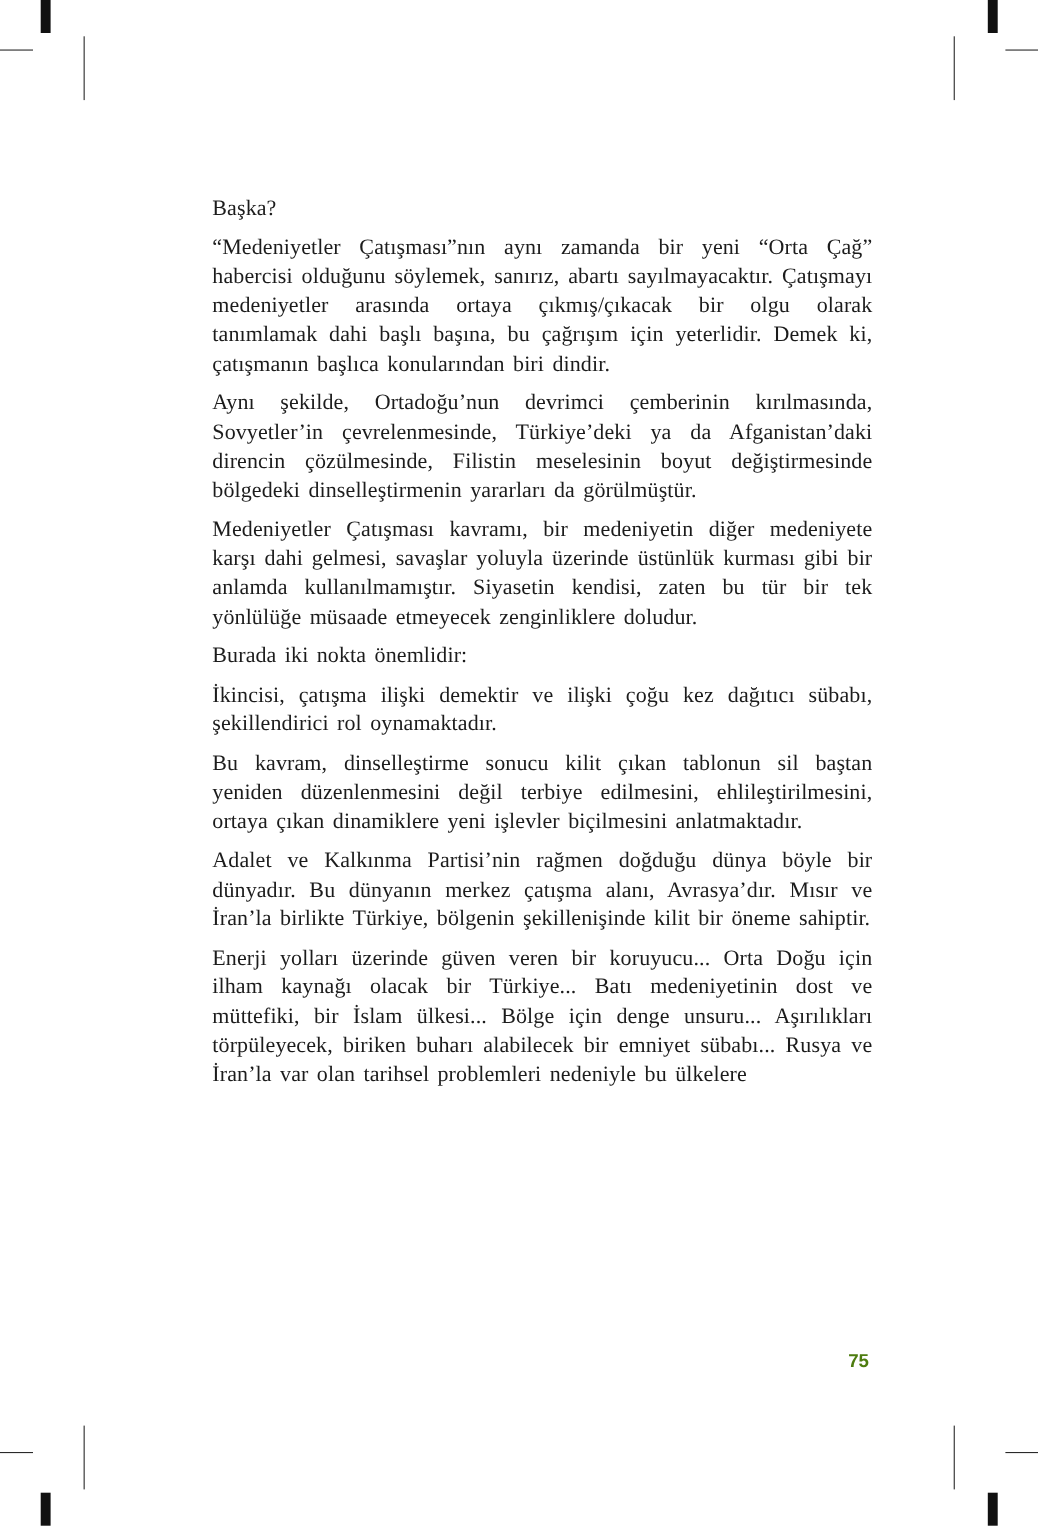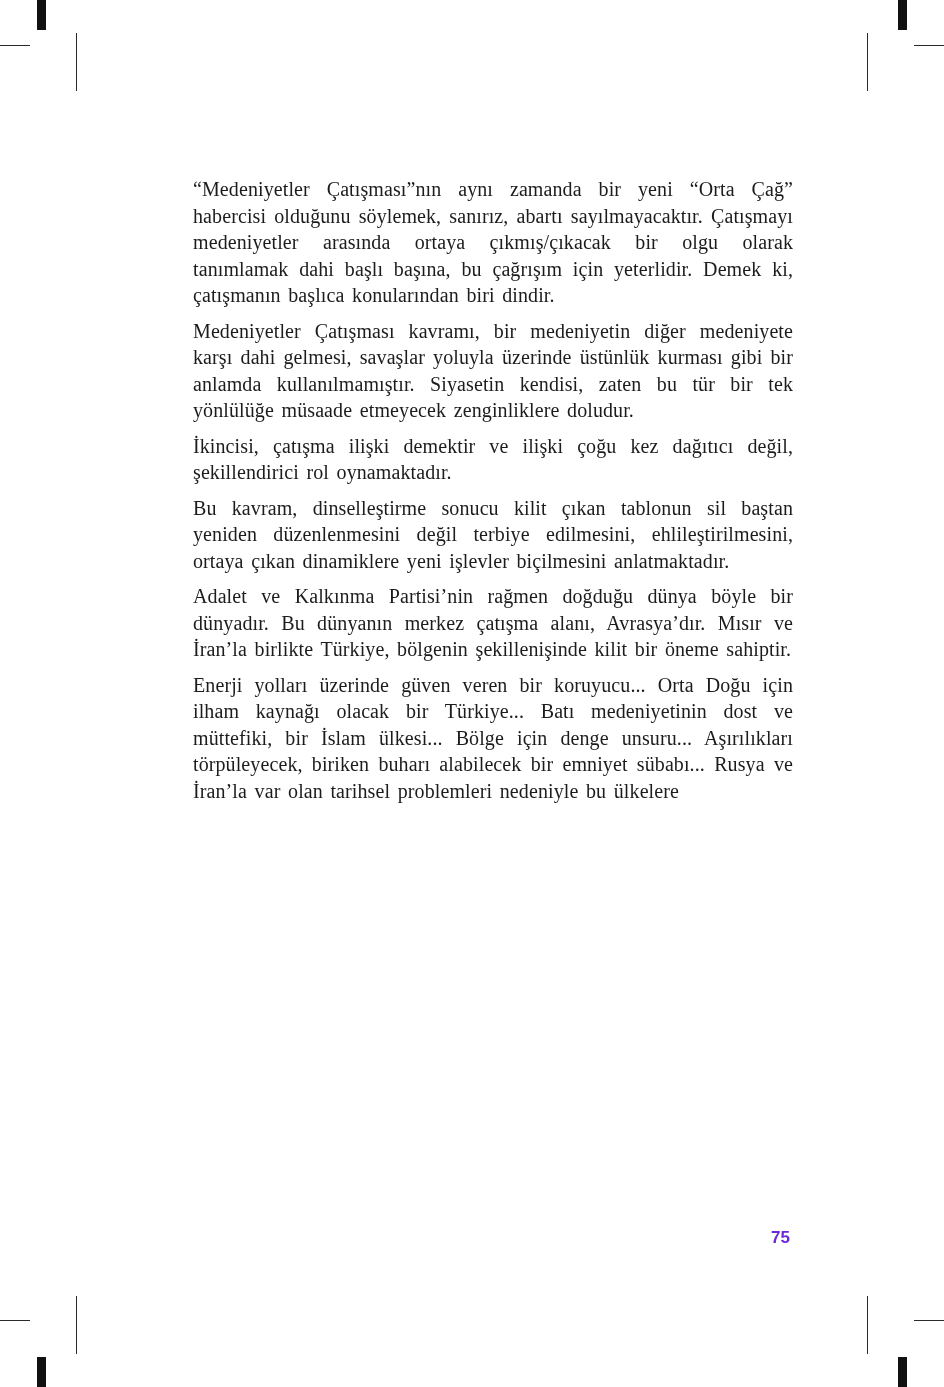--- a/index.html
+++ b/index.html
@@ -38,21 +38,21 @@
   .para:last-child {
     margin-bottom: 0;
   }
   .page-number {
     position: absolute;
     right: 154px;
     top: 1228px;
     font-family: "Liberation Sans", sans-serif;
     font-weight: bold;
     font-size: 17px;
-    color: #6d28d9;
+    color: #4d7c0f;
   }
   
   .mark {
     position: absolute;
     background: #111111;
   }
   .bar-tl { left: 37px; top: 0; width: 9px; height: 30px; }
   .bar-tr { left: 898px; top: 0; width: 9px; height: 30px; }
   .bar-bl { left: 37px; top: 1357px; width: 9px; height: 30px; }
   .bar-br { left: 898px; top: 1357px; width: 9px; height: 30px; }
@@ -79,23 +79,26 @@
   <div class="mark vline-tl"></div>
   <div class="mark vline-tr"></div>
   <div class="mark vline-bl"></div>
   <div class="mark vline-br"></div>
   <div class="mark hline-tl"></div>
   <div class="mark hline-tr"></div>
   <div class="mark hline-bl"></div>
   <div class="mark hline-br"></div>
 
   <div class="text-block">
+      <p class="para">Başka?</p>
       <p class="para">“Medeniyetler Çatışması”nın aynı zamanda bir yeni “Orta Çağ” habercisi olduğunu söylemek, sanırız, abartı sayılmayacaktır. Çatışmayı medeniyetler arasında ortaya çıkmış/çıkacak bir olgu olarak tanımlamak dahi başlı başına, bu çağrışım için yeterlidir. Demek ki, çatışmanın başlıca konularından biri dindir.</p>
+      <p class="para">Aynı şekilde, Ortadoğu’nun devrimci çemberinin kırılmasında, Sovyetler’in çevrelenmesinde, Türkiye’deki ya da Afganistan’daki direncin çözülmesinde, Filistin meselesinin boyut değiştirmesinde bölgedeki dinselleştirmenin yararları da görülmüştür.</p>
       <p class="para">Medeniyetler Çatışması kavramı, bir medeniyetin diğer medeniyete karşı dahi gelmesi, savaşlar yoluyla üzerinde üstünlük kurması gibi bir anlamda kullanılmamıştır. Siyasetin kendisi, zaten bu tür bir tek yönlülüğe müsaade etmeyecek zenginliklere doludur.</p>
-      <p class="para">İkincisi, çatışma ilişki demektir ve ilişki çoğu kez dağıtıcı değil, şekillendirici rol oynamaktadır.</p>
+      <p class="para">Burada iki nokta önemlidir:</p>
+      <p class="para">İkincisi, çatışma ilişki demektir ve ilişki çoğu kez dağıtıcı sübabı, şekillendirici rol oynamaktadır.</p>
       <p class="para">Bu kavram, dinselleştirme sonucu kilit çıkan tablonun sil baştan yeniden düzenlenmesini değil terbiye edilmesini, ehlileştirilmesini, ortaya çıkan dinamiklere yeni işlevler biçilmesini anlatmaktadır.</p>
       <p class="para">Adalet ve Kalkınma Partisi’nin rağmen doğduğu dünya böyle bir dünyadır. Bu dünyanın merkez çatışma alanı, Avrasya’dır. Mısır ve İran’la birlikte Türkiye, bölgenin şekillenişinde kilit bir öneme sahiptir.</p>
       <p class="para">Enerji yolları üzerinde güven veren bir koruyucu... Orta Doğu için ilham kaynağı olacak bir Türkiye... Batı medeniyetinin dost ve müttefiki, bir İslam ülkesi... Bölge için denge unsuru... Aşırılıkları törpüleyecek, biriken buharı alabilecek bir emniyet sübabı... Rusya ve İran’la var olan tarihsel problemleri nedeniyle bu ülkelere</p>
     </div>
 
   <div class="page-number">75</div>
 
 </div>
 
 </body></html>

